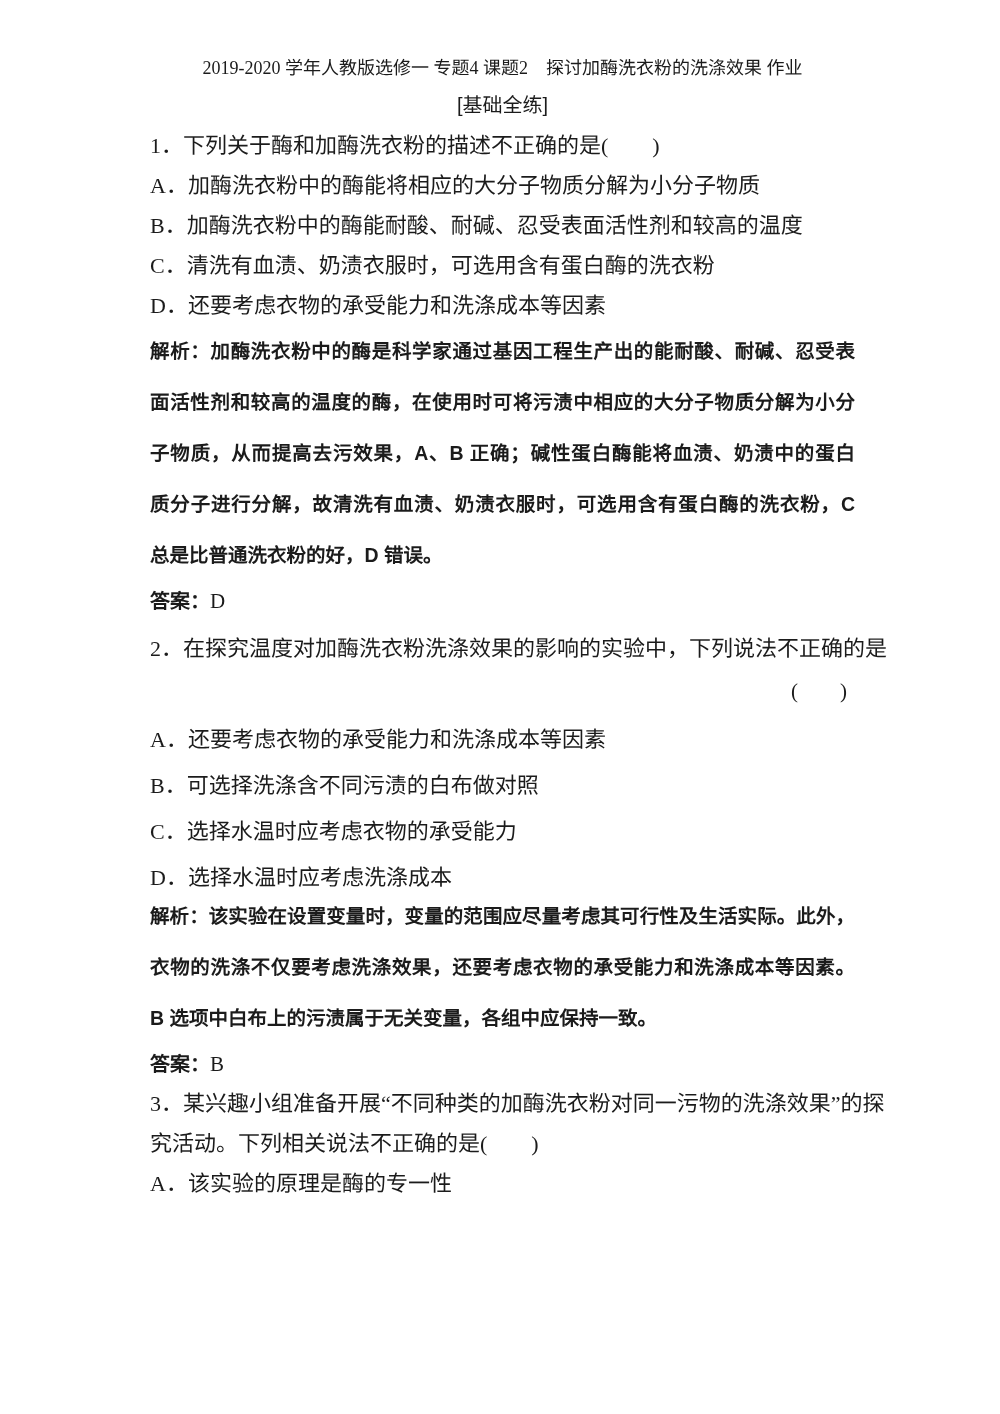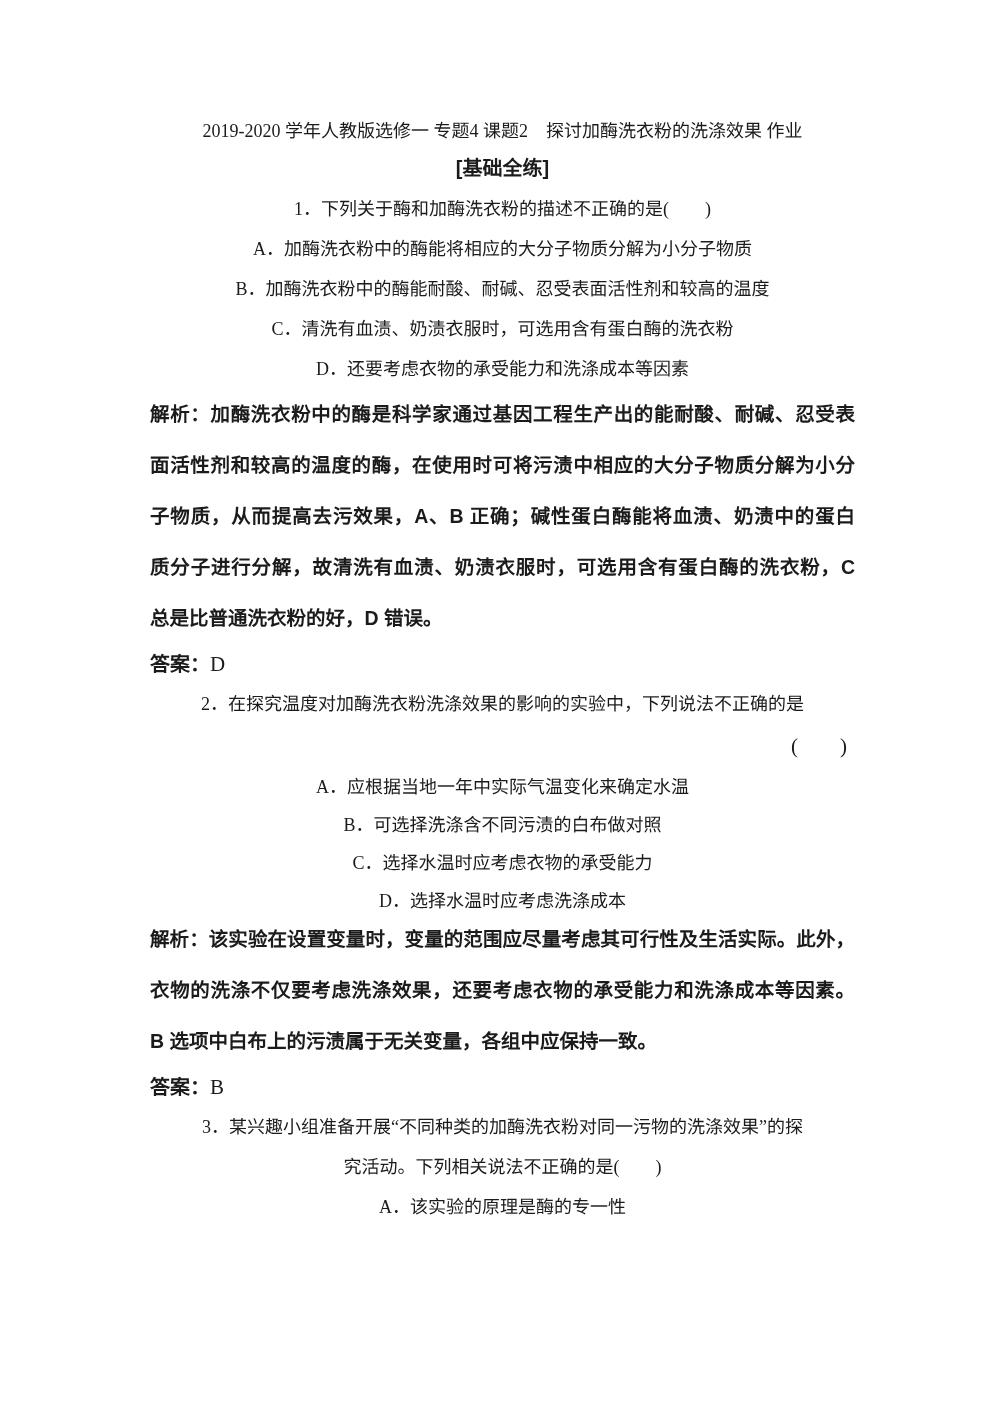--- a/index.html
+++ b/index.html
@@ -11,52 +11,51 @@
     width: 1000px;
     height: 1414px;
     overflow: hidden;
     color: #1b1b1b;
     font-family: "Liberation Serif", "DejaVu Serif", serif;
   }
   .page {
     box-sizing: border-box;
     width: 960px;
     height: 1414px;
-    padding: 119px 145px 0 150px;
+    padding: 56px 145px 0 150px;
   }
   .content {
     width: 705px;
   }
   
   .doc-title {
     font-family: "Liberation Serif", "DejaVu Serif", serif;
     font-size: 18px;
     line-height: 24px;
     text-align: center;
     white-space: nowrap;
   }
   
   .section-heading {
     font-family: "Liberation Sans", "DejaVu Sans", sans-serif;
-    font-weight: 700;
+    font-weight: 400;
     font-size: 20px;
     line-height: 26px;
     text-align: center;
     margin-top: 12px;
   }
   
   .q-line {
     font-family: "Liberation Serif", "DejaVu Serif", serif;
-    font-size: 18px;
+    font-size: 22px;
     line-height: 40px;
     white-space: nowrap;
-    text-align: center;
   }
   .q1-stem { margin-top: 8px; }
-  .q2 .q-line { line-height: 38px; }
+  .q2 .q-line { line-height: 38px; margin-top: 8px; }
   .q2 .q-stem { line-height: 40px; }
   .bracket-line {
     font-family: "Liberation Serif", "DejaVu Serif", serif;
     font-size: 21px;
     line-height: 44px;
     text-align: right;
     padding-right: 8px;
   }
   
   .ana-line {
@@ -108,21 +107,21 @@
       <div class="ana-line ana-fill">面活性剂和较高的温度的酶，在使用时可将污渍中相应的大分子物质分解为小分</div>
       <div class="ana-line ana-fill">子物质，从而提高去污效果，A、B 正确；碱性蛋白酶能将血渍、奶渍中的蛋白</div>
       <div class="ana-line ana-fill">质分子进行分解，故清洗有血渍、奶渍衣服时，可选用含有蛋白酶的洗衣粉，C</div>
       <div class="ana-line">总是比普通洗衣粉的好，D 错误。</div>
       <div class="ans-line"><span class="ans-label">答案：</span><span class="ans-letter">D</span></div>
     </section>
 
     <section class="q2">
       <div class="q-line q-stem">2．在探究温度对加酶洗衣粉洗涤效果的影响的实验中，下列说法不正确的是</div>
       <div class="bracket-line">(　　)</div>
-      <div class="q-line">A．应根据当地一年中实际气温变化来确定水温</div>
+      <div class="q-line">A．还要考虑衣物的承受能力和洗涤成本等因素</div>
       <div class="q-line">B．可选择洗涤含不同污渍的白布做对照</div>
       <div class="q-line">C．选择水温时应考虑衣物的承受能力</div>
       <div class="q-line">D．选择水温时应考虑洗涤成本</div>
       <div class="ana-line ana-fill ana-q2">解析：该实验在设置变量时，变量的范围应尽量考虑其可行性及生活实际。此外，</div>
       <div class="ana-line ana-fill">衣物的洗涤不仅要考虑洗涤效果，还要考虑衣物的承受能力和洗涤成本等因素。</div>
       <div class="ana-line">B 选项中白布上的污渍属于无关变量，各组中应保持一致。</div>
       <div class="ans-line"><span class="ans-label">答案：</span><span class="ans-letter">B</span></div>
     </section>
 
     <section>

